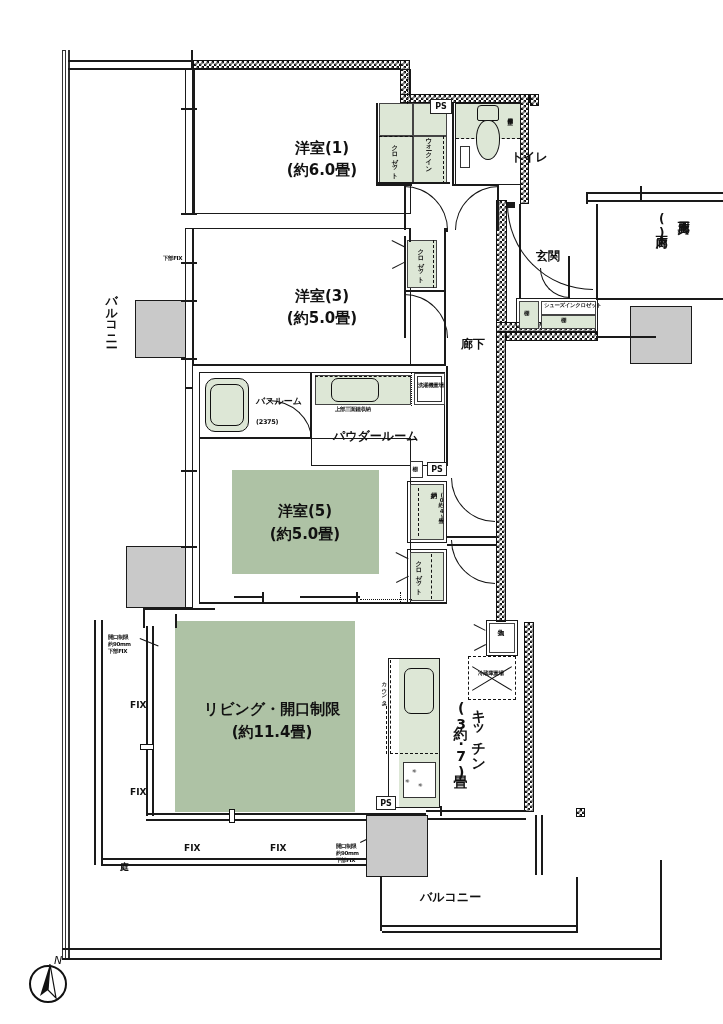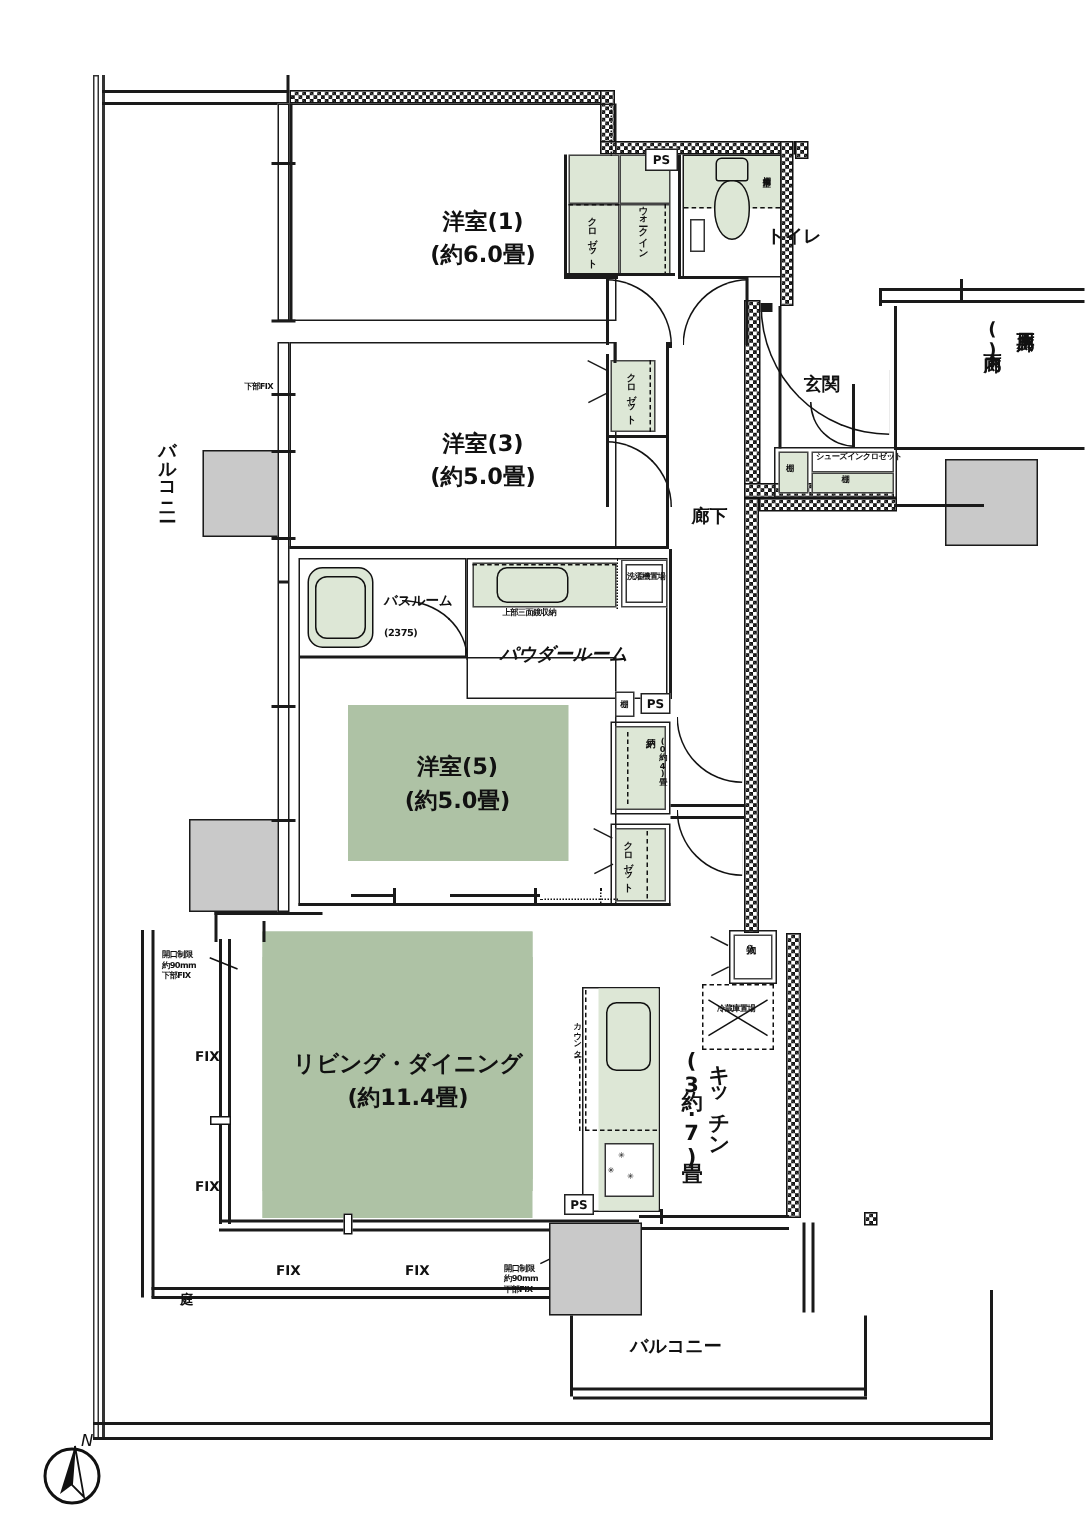--- a/index.html
+++ b/index.html
@@ -206,21 +206,21 @@
   <div class="wall" style="left:596px;top:336px;width:60px;height:2px;"></div>
 
   <div class="outline" style="left:199px;top:372px;width:112px;height:66px;border-width:1.4px;"></div>
   <div class="tub" style="left:205px;top:378px;width:44px;height:54px;"></div>
   <div class="tub-in" style="left:210px;top:384px;width:34px;height:42px;"></div>
   <div class="lbl lbl-sm" style="left:256px;top:396px;">バスルーム</div>
   <div class="lbl lbl-xs" style="left:256px;top:419px;">(2375)</div>
   <div class="swing sw-tr" style="left:268px;top:400px;width:44px;height:40px;"></div>
 
   <div class="outline" style="left:311px;top:372px;width:134px;height:94px;border-width:1.4px;"></div>
-  <div class="lbl lbl-mid" style="left:333px;top:429px;font-style:italic;">パウダールーム</div>
+  <div class="lbl lbl-mid" style="left:333px;top:429px;">パウダールーム</div>
   <div class="room-lgreen" style="left:315px;top:375px;width:96px;height:30px;"></div>
   <div class="sink" style="left:331px;top:378px;width:48px;height:24px;"></div>
   <div class="dashline" style="left:315px;top:376px;width:96px;"></div>
   <div class="lbl lbl-tiny" style="left:335px;top:406px;">上部三面鏡収納</div>
   <div class="room-lgreen" style="left:414px;top:373px;width:31px;height:32px;background:#fff;"></div>
   <div class="white-box" style="left:417px;top:376px;width:25px;height:26px;"></div>
   <div class="lbl lbl-tiny" style="left:418px;top:382px;line-height:1.1;">洗濯機置場</div>
   <div class="dotline-v" style="left:411px;top:372px;height:34px;"></div>
 
   <div class="outline" style="left:199px;top:438px;width:212px;height:166px;border-width:1.4px;"></div>
@@ -257,21 +257,21 @@
   <div class="wall" style="left:356px;top:592px;width:2px;height:10px;"></div>
   <div class="dotline-v" style="left:400px;top:592px;height:10px;"></div>
   <div class="wall" style="left:360px;top:599px;width:52px;height:1.4px;border-top:1.4px dotted #111;background:transparent;"></div>
 
   <div class="room-green" style="left:175px;top:621px;width:180px;height:191px;"></div>
   <div class="room-green" style="left:211px;top:638px;width:144px;height:156px;"></div>
   <div class="room-green" style="left:175px;top:638px;width:180px;height:156px;"></div>
   <div class="room-green" style="left:175px;top:621px;width:144px;height:191px;"></div>
   <div class="room-green" style="left:319px;top:621px;width:36px;height:165px;"></div>
 
-  <div class="lbl lbl-room center" style="left:272px;top:709px;">リビング・ダイニング</div>
+  <div class="lbl lbl-room center" style="left:272px;top:709px;">リビング・開口制限</div>
   <div class="lbl lbl-room center" style="left:272px;top:732px;">(約11.4畳)</div>
 
   <div class="wall" style="left:146px;top:626px;width:2px;height:190px;"></div>
   <div class="wall" style="left:152px;top:626px;width:2px;height:190px;"></div>
   <div class="wall" style="left:140px;top:744px;width:14px;height:6px;background:#fff;border:1.4px solid #111;box-sizing:border-box;"></div>
   <div class="wall" style="left:146px;top:813px;width:280px;height:2px;"></div>
   <div class="wall" style="left:146px;top:819px;width:280px;height:2px;"></div>
   <div class="wall" style="left:229px;top:809px;width:6px;height:14px;background:#fff;border:1.4px solid #111;box-sizing:border-box;"></div>
   <div class="wall" style="left:143px;top:608px;width:72px;height:2px;"></div>
   <div class="wall" style="left:143px;top:608px;width:2px;height:20px;"></div>

